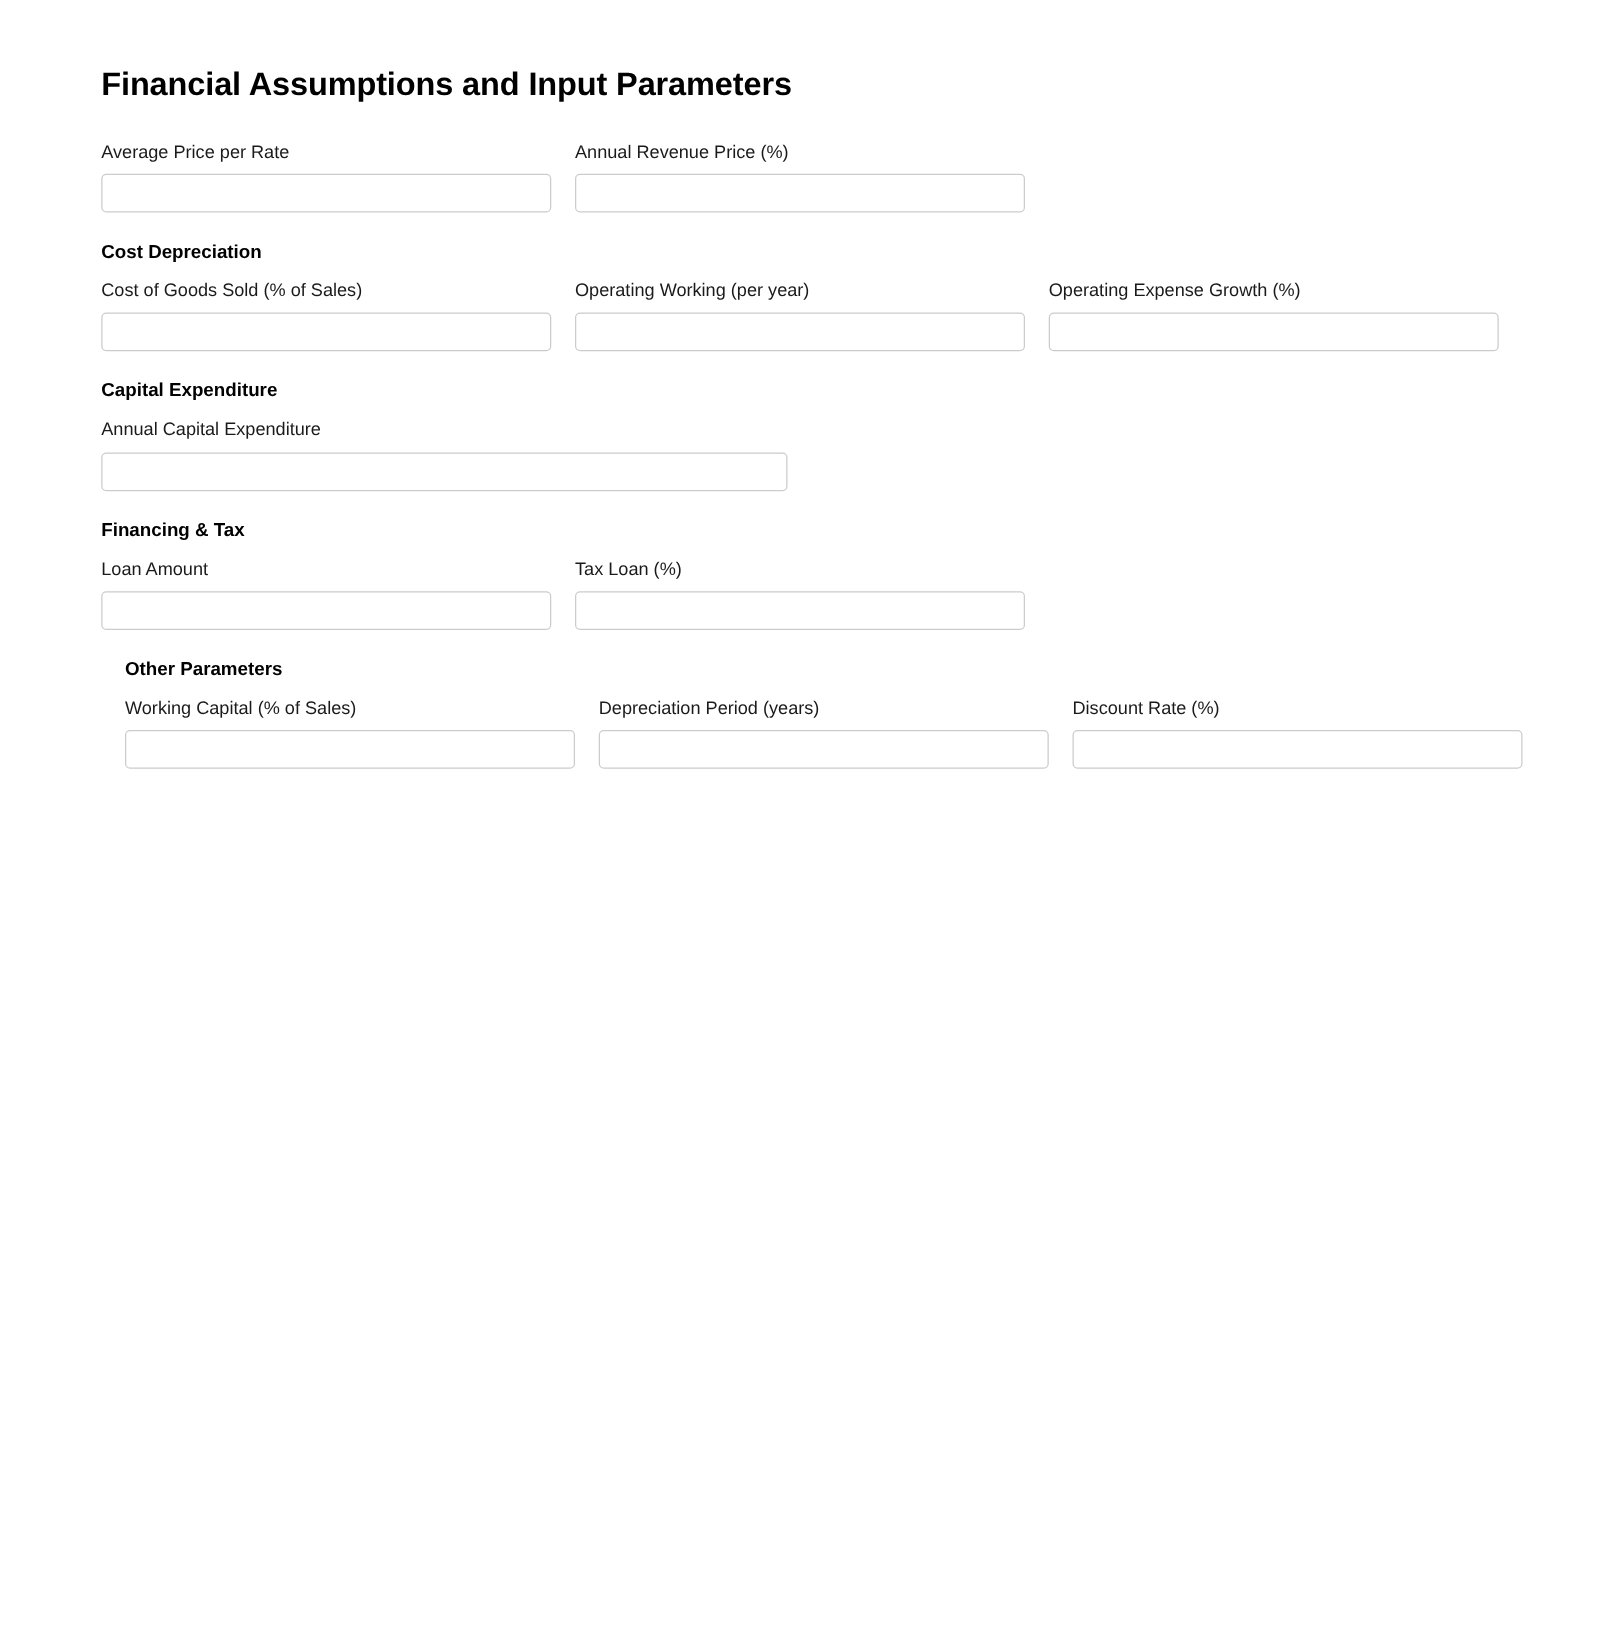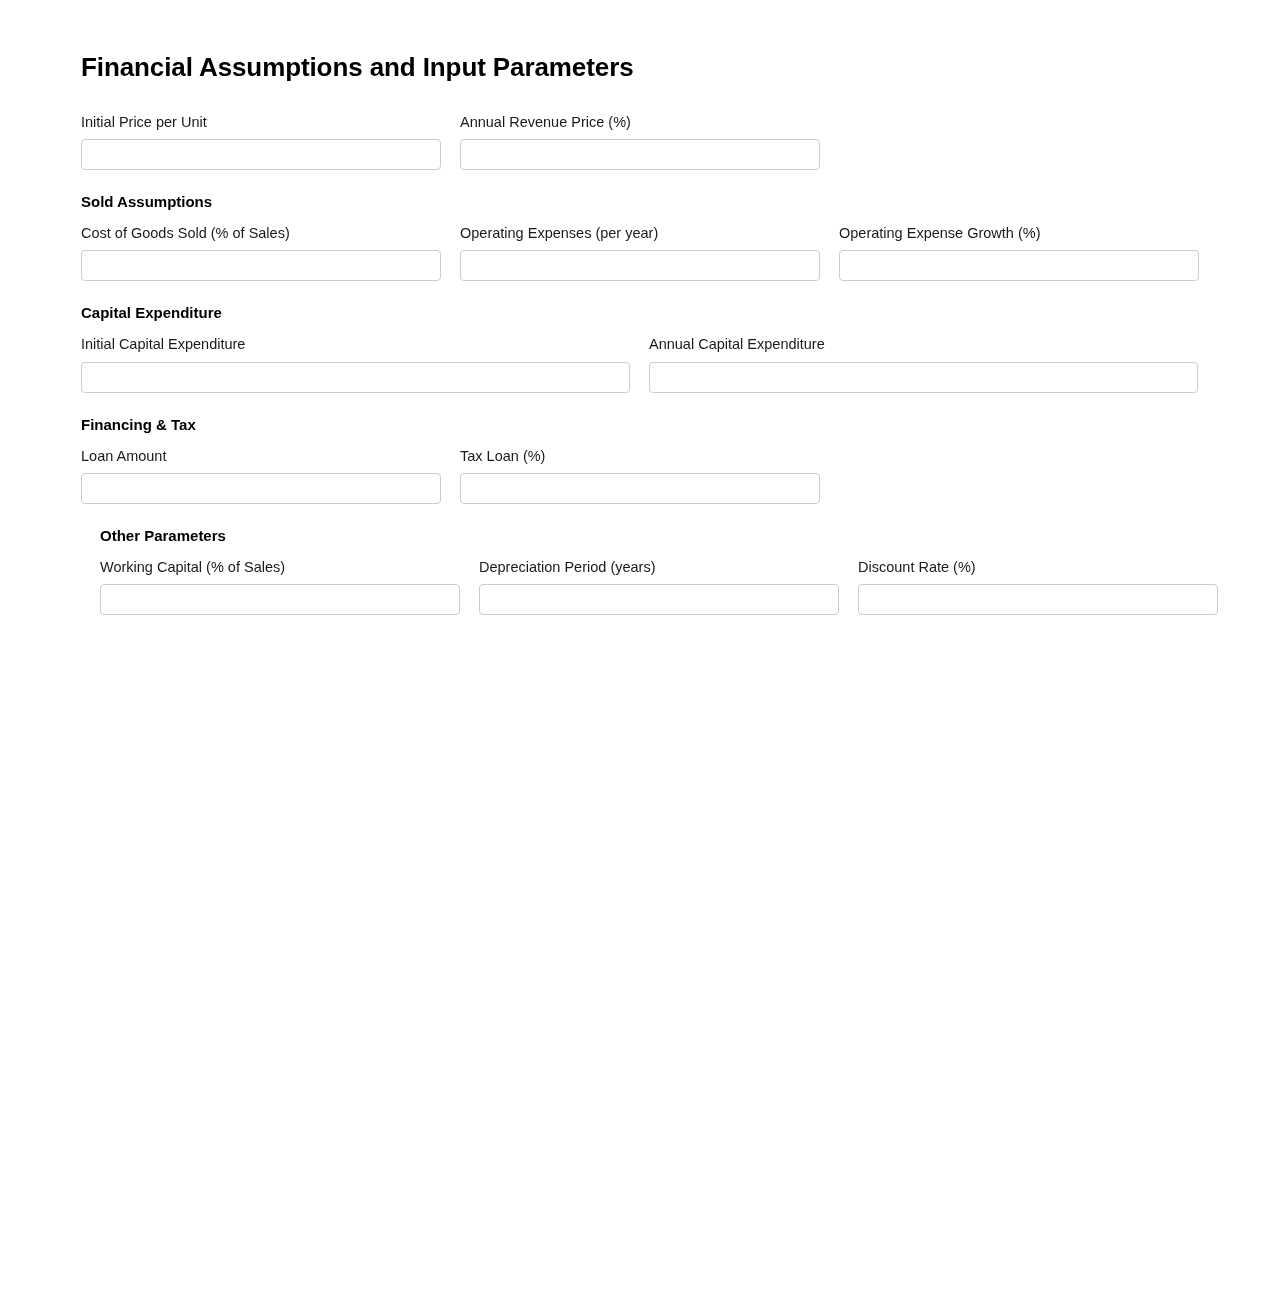--- a/index.html
+++ b/index.html
@@ -87,53 +87,49 @@
 <body>
 
 <div class="page">
 
   <h1 class="page-title">Financial Assumptions and Input Parameters</h1>
 
   <div id="sections-root">
       <div class="section">
         <div class="field-grid grid-3">
           <div class="field">
-            <label class="field-label" for="input-average-price-per-unit">Initial Price per Unit</label>
+            <label class="field-label" for="input-average-price-per-unit">Average Price per Rate</label>
             <input type="text" id="input-average-price-per-unit" class="field-input" placeholder="" style="">
           </div>
           <div class="field">
             <label class="field-label" for="input-annual-revenue-growth">Annual Revenue Price (%)</label>
             <input type="text" id="input-annual-revenue-growth" class="field-input" placeholder="" style="">
           </div>
         </div>
       </div>
       <div class="section">
-        <h2 class="section-title">Sold Assumptions</h2>
+        <h2 class="section-title">Cost Depreciation</h2>
         <div class="field-grid grid-3">
           <div class="field">
             <label class="field-label" for="input-cost-of-goods-sold">Cost of Goods Sold (% of Sales)</label>
             <input type="text" id="input-cost-of-goods-sold" class="field-input" placeholder="" style="">
           </div>
           <div class="field">
-            <label class="field-label" for="input-operating-expenses">Operating Expenses (per year)</label>
+            <label class="field-label" for="input-operating-expenses">Operating Working (per year)</label>
             <input type="text" id="input-operating-expenses" class="field-input" placeholder="" style="">
           </div>
           <div class="field">
             <label class="field-label" for="input-operating-expense-growth">Operating Expense Growth (%)</label>
             <input type="text" id="input-operating-expense-growth" class="field-input" placeholder="" style="">
           </div>
         </div>
       </div>
       <div class="section">
         <h2 class="section-title">Capital Expenditure</h2>
         <div class="field-grid grid-2">
-          <div class="field">
-            <label class="field-label" for="input-initial-capital-expenditure">Initial Capital Expenditure</label>
-            <input type="text" id="input-initial-capital-expenditure" class="field-input" placeholder="" style="">
-          </div>
           <div class="field">
             <label class="field-label" for="input-annual-capital-expenditure">Annual Capital Expenditure</label>
             <input type="text" id="input-annual-capital-expenditure" class="field-input" placeholder="" style="">
           </div>
         </div>
       </div>
       <div class="section">
         <h2 class="section-title">Financing &amp; Tax</h2>
         <div class="field-grid grid-3">
           <div class="field">

